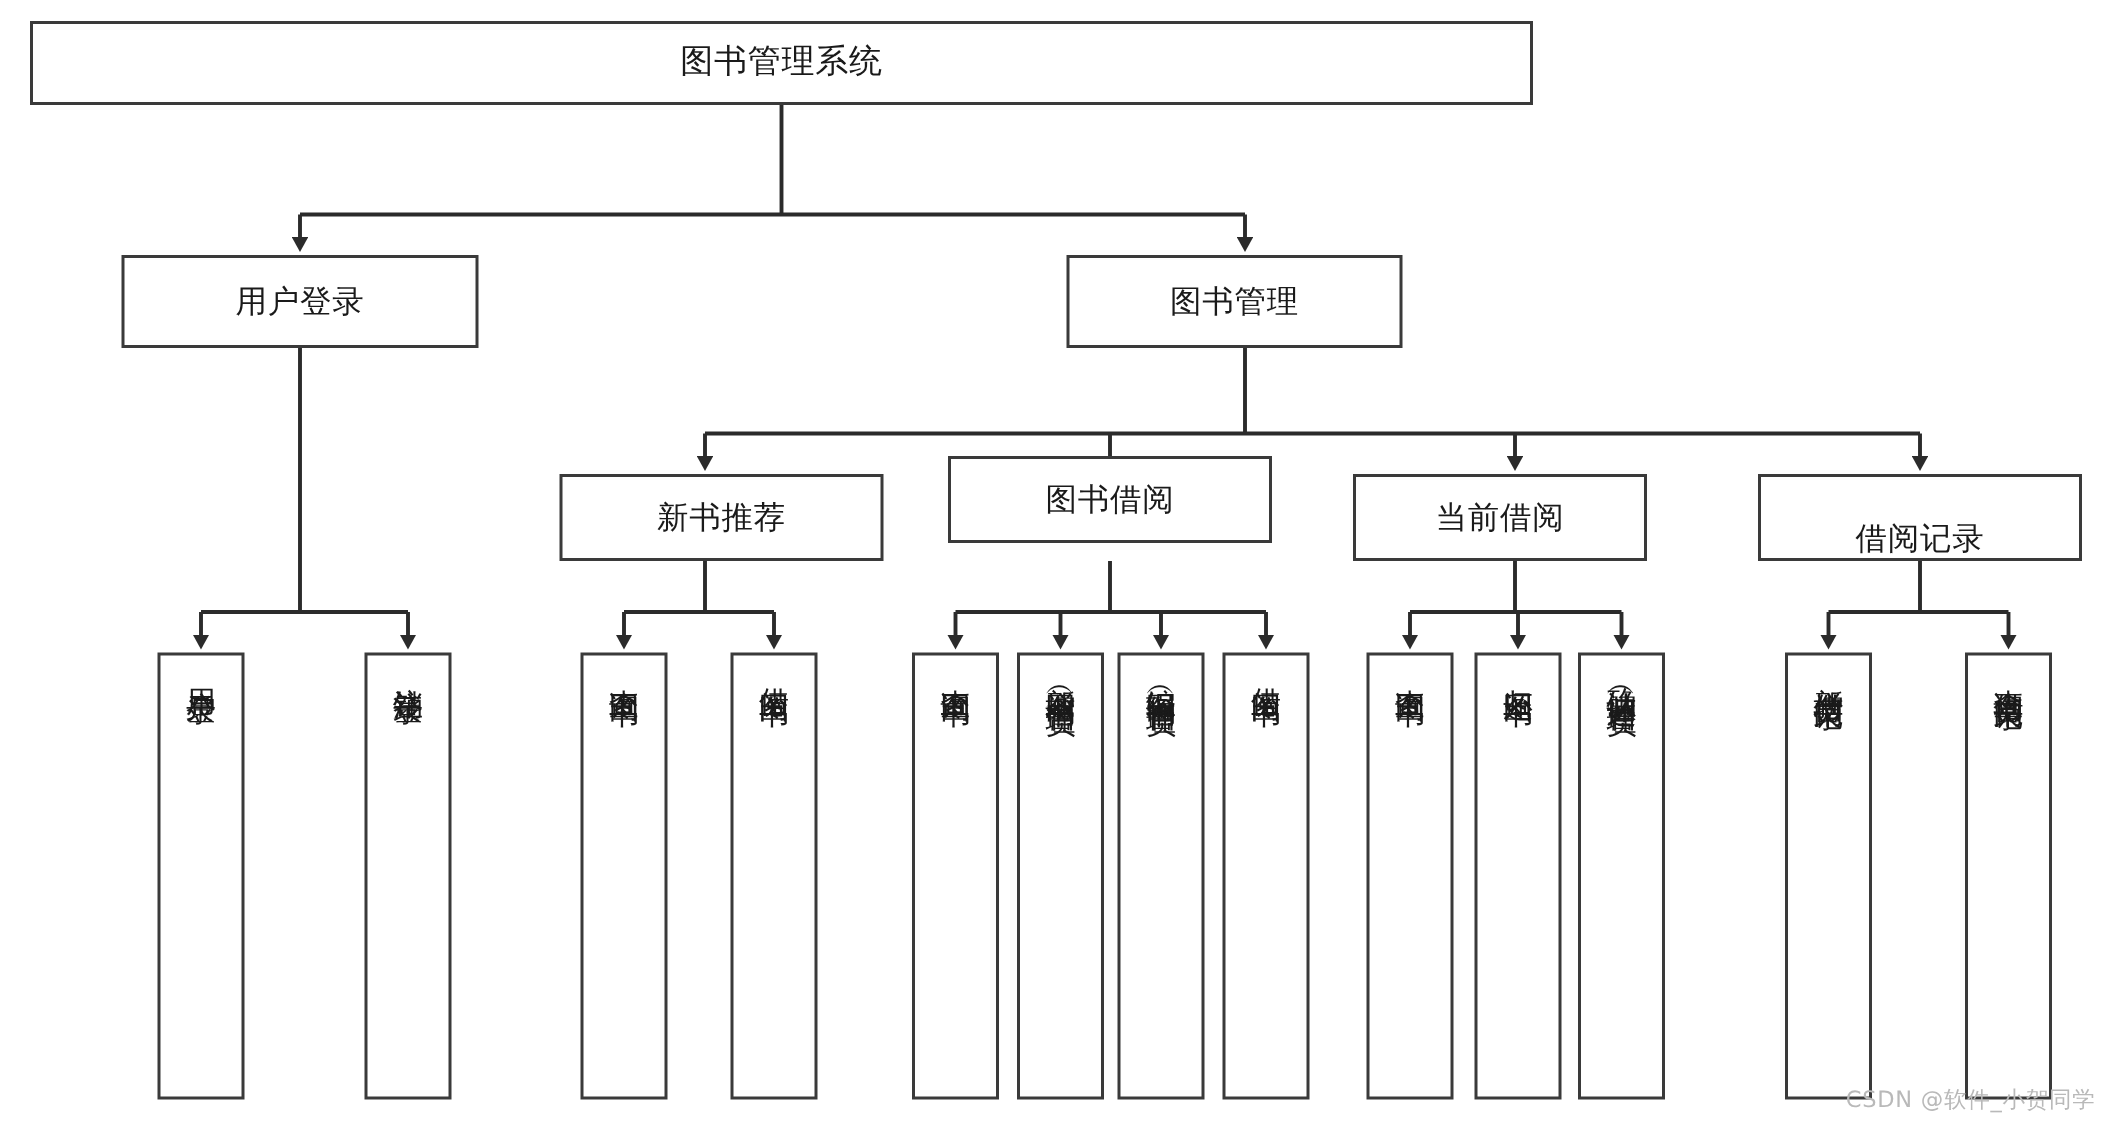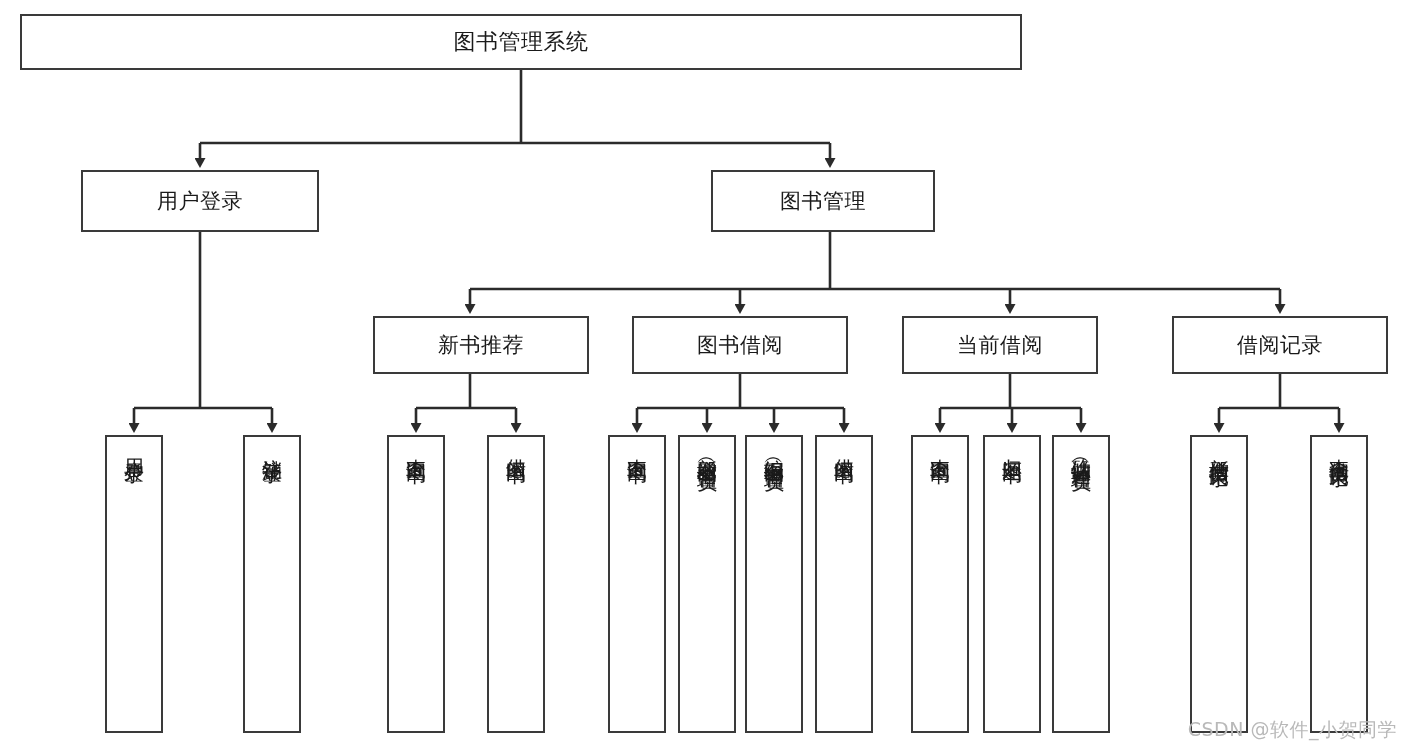--- a/index.html
+++ b/index.html
@@ -52,21 +52,21 @@
     text-orientation: upright;
     font-size: 20px;
     letter-spacing: 2px;
     line-height: 1.05;
   }
   .node.root .node-label { font-size: 22px; }
   .watermark {
     position: absolute;
     right: 8px;
     bottom: 4px;
-    font-size: 19px;
+    font-size: 15px;
     color: #b9b9b9;
     white-space: nowrap;
     letter-spacing: 0.5px;
   }
 </style>
 </head>
 <body>
 
 <div id="canvas">
 
@@ -119,27 +119,27 @@
       </div>
       <div class="node horizontal" style="left: 81px; top: 170px; width: 238px; height: 62px;">
         <span class="node-label">用户登录</span>
       </div>
       <div class="node horizontal" style="left: 711px; top: 170px; width: 224px; height: 62px;">
         <span class="node-label">图书管理</span>
       </div>
       <div class="node horizontal" style="left: 362px; top: 316px; width: 216px; height: 58px; margin-left: 11px;">
         <span class="node-label">新书推荐</span>
       </div>
-      <div class="node horizontal" style="left: 632px; top: 316px; width: 216px; height: 58px;">
+      <div class="node horizontal" style="left: 632px; top: 304px; width: 216px; height: 58px;">
         <span class="node-label">图书借阅</span>
       </div>
       <div class="node horizontal" style="left: 902px; top: 316px; width: 196px; height: 58px;">
         <span class="node-label">当前借阅</span>
       </div>
-      <div class="node horizontal" style="left: 1172px; top: 316px; width: 216px; height: 58px;">
+      <div class="node horizontal" style="left: 1172px; top: 316px; width: 216px; height: 58px; align-items: flex-end;">
         <span class="node-label">借阅记录</span>
       </div>
       <div class="node vertical" style="left: 105px; top: 435px; width: 58px; height: 298px;">
         <span class="node-label">用户登录</span>
       </div>
       <div class="node vertical" style="left: 243px; top: 435px; width: 58px; height: 298px;">
         <span class="node-label">注销登录</span>
       </div>
       <div class="node vertical" style="left: 387px; top: 435px; width: 58px; height: 298px;">
         <span class="node-label">查询图书</span>

